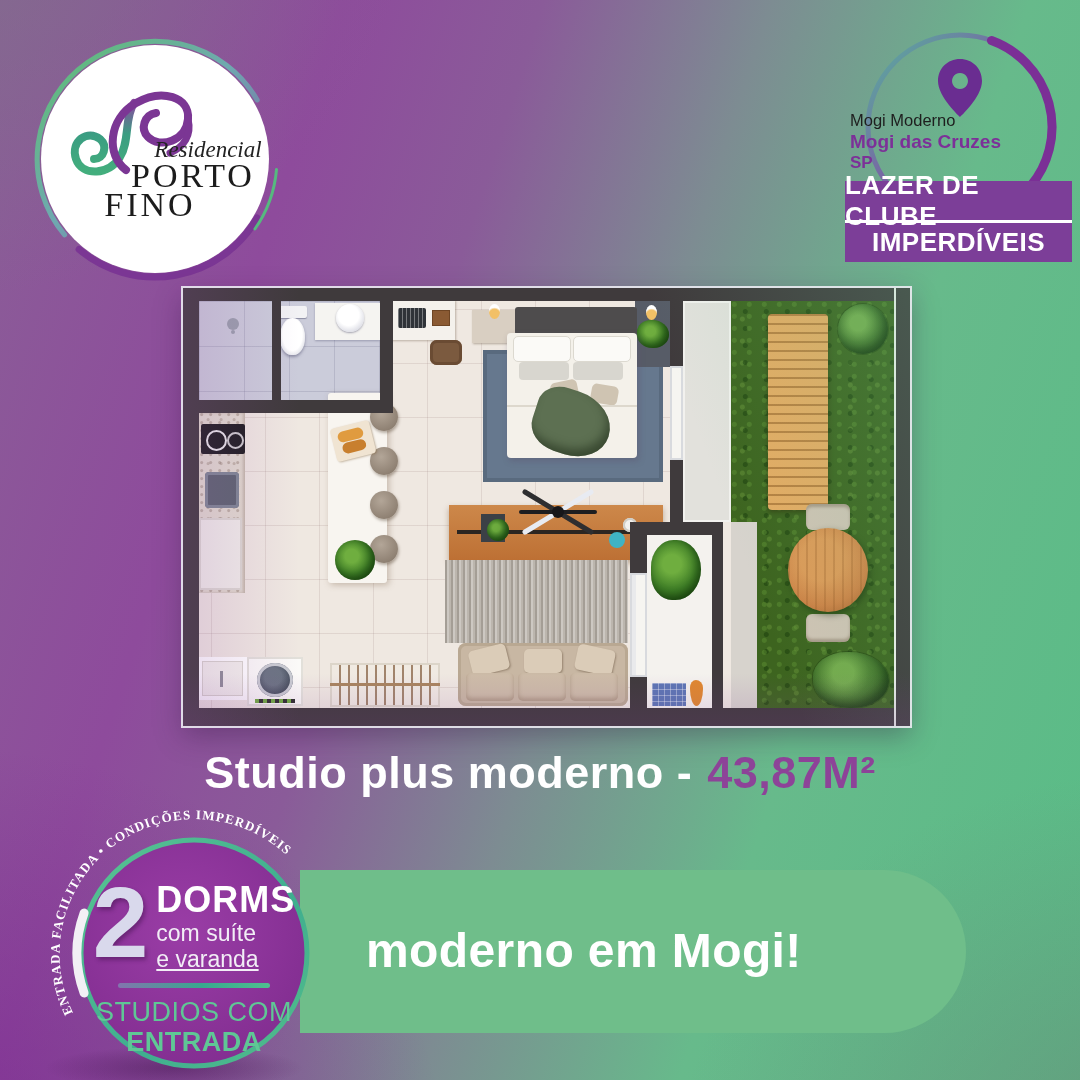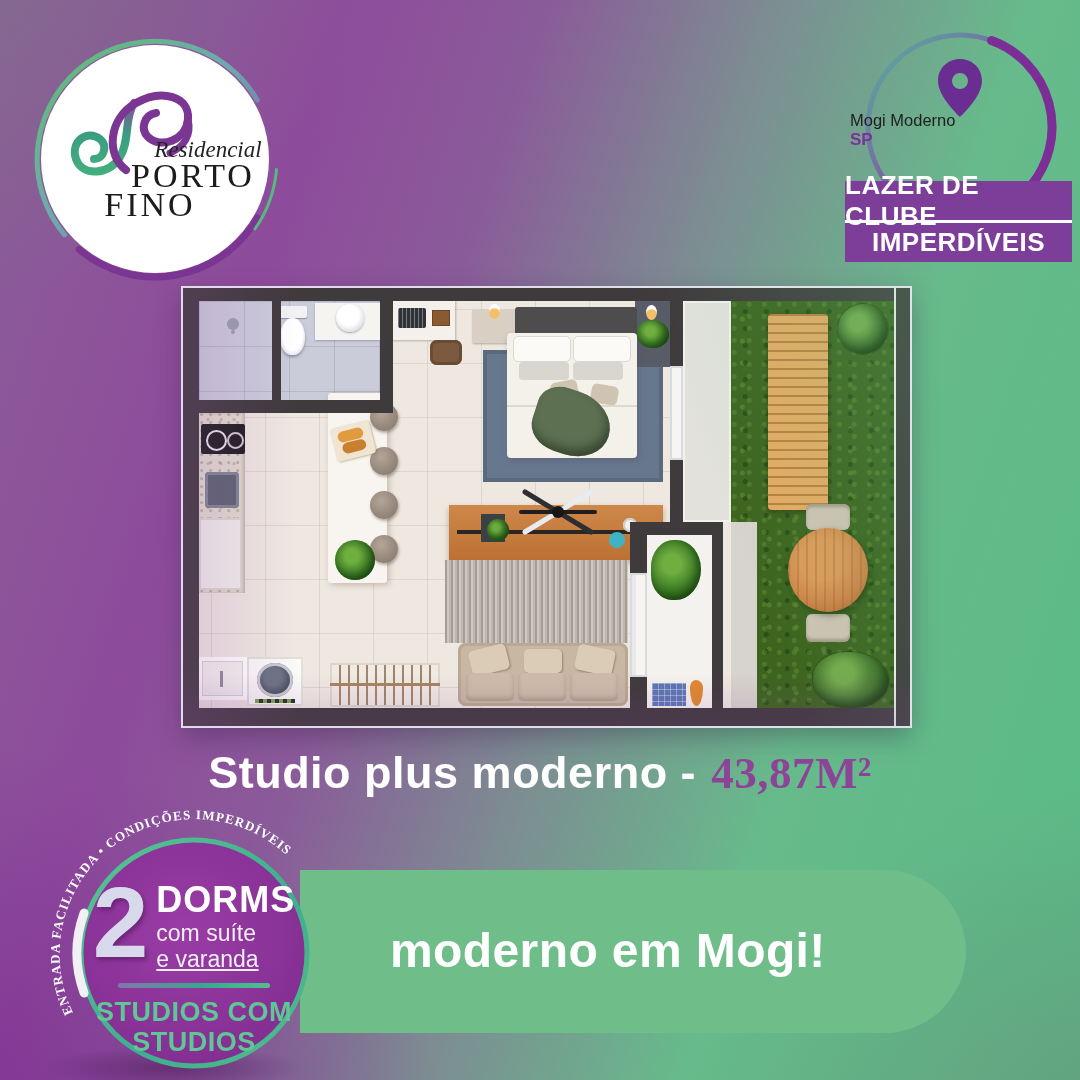--- a/index.html
+++ b/index.html
@@ -94,20 +94,21 @@
           <stop offset="1" stop-color="#7b2f96"></stop>
       </linearGradient>
     </defs>
     <circle cx="100" cy="98" r="92" fill="none" stroke="url(#locRing)" stroke-width="5"></circle>
     <path d="M 131.5 11.5 A 92 92 0 0 1 170.5 157.1" fill="none" stroke="#7b2f96" stroke-width="9" stroke-linecap="round"></path>
     <path fill-rule="evenodd" fill="#6a2d91" d="M 100 30 C 87.5 30 78 39.5 78 52 C 78 68 100 88 100 88 C 100 88 122 68 122 52 C 122 39.5 112.5 30 100 30 Z
          M 100 44 a 8 8 0 1 0 0.001 0 Z"></path>
   </svg>
   <div class="abs" style="left:850px;top:110px;width:220px;text-align:left;">
     <div class="loc-line" style="font-size:16.5px;color:#1e1e1e;">Mogi Moderno</div>
+    <div class="loc-line" style="font-size:19px;font-weight:bold;color:#7c3098;">Mogi das Cruzes</div>
     <div class="loc-line" style="font-size:17px;font-weight:bold;color:#7c3098;">SP</div>
   </div>
 
   <div class="abs" style="left:845px;top:181px;">
     <div class="ribbonbar">LAZER DE CLUBE</div>
     <div style="height:3px;background:#ffffff;"></div>
     <div class="ribbonbar">IMPERDÍVEIS</div>
   </div>
 
   <div id="plan">
@@ -232,26 +233,26 @@
     <div class="w" style="left:447px;top:234px;width:17px;height:186px;"></div>
     <div class="door" style="left:447px;top:285px;width:17px;height:104px;box-shadow:inset 0 0 0 2px #d8dade, inset 6px 0 0 #e9eaec;"></div>
     <div class="w" style="left:447px;top:234px;width:93px;height:13px;"></div>
     <div class="w" style="left:529px;top:234px;width:11px;height:186px;"></div>
 
     <div class="tint"></div>
   </div>
 
   <div class="abs" style="left:0;top:747px;width:1080px;text-align:center;font-weight:bold;font-size:45px;letter-spacing:.5px;">
     <span style="color:#ffffff;">Studio plus moderno -</span>
-    <span style="color:#8d4398;margin-left:2px;font-family:Liberation Serif, serif;">43,87M²</span>
+    <span style="color:#8d4398;margin-left:2px;">43,87M²</span>
   </div>
 
   <div class="abs" style="left:300px;top:870px;width:666px;height:163px;background:#6fbe8a;border-radius:0 82px 82px 0;
        display:flex;flex-direction:column;justify-content:center;padding-left:66px;box-sizing:border-box;">
-    <div class="hl" style="font-size:48px;margin-left:24px;">moderno em Mogi!</div>
+    <div class="hl" style="font-size:48px;">moderno em Mogi!</div>
   </div>
 
   <svg class="abs" style="left:24px;top:790px;" width="340" height="290" viewBox="0 0 340 290">
     <defs>
       <radialGradient id="bfill" cx="0.45" cy="0.4" r="0.75">
         <stop offset="0" stop-color="#9a3da6"></stop>
           <stop offset="1" stop-color="#7e2b8d"></stop>
       </radialGradient>
       <linearGradient id="bring" x1="0" y1="0" x2="1" y2="1">
         <stop offset="0" stop-color="#59c392"></stop>
@@ -275,17 +276,17 @@
   <div class="abs" style="left:84px;top:878px;width:220px;">
     <div class="badge-num-row">
       <div style="font-size:100px;font-weight:bold;color:#d9d9ec;line-height:.88;text-shadow:2px 3px 4px rgba(60,15,70,.45);">2</div>
       <div style="margin-left:8px;padding-top:4px;">
         <div style="font-size:36px;font-weight:bold;color:#ffffff;letter-spacing:1px;line-height:1;">DORMS</div>
         <div style="font-size:23px;color:#f2eef6;line-height:1.12;margin-top:3px;">com suíte</div>
         <div style="font-size:23px;color:#f2eef6;line-height:1.12;text-decoration:underline;">e varanda</div>
       </div>
     </div>
     <div style="width:152px;height:5px;margin:10px auto 9px;border-radius:3px;background:linear-gradient(90deg, rgba(130,120,175,.95), #37a98e 55%, #4fc08f);"></div>
-    <div style="text-align:center;font-size:27px;font-weight:bold;color:#5fc795;line-height:1.12;letter-spacing:.5px;">STUDIOS COM</div>
-    <div style="text-align:center;font-size:27px;font-weight:bold;color:#5fc795;line-height:1.12;letter-spacing:.5px;">STUDIOS</div>
+    <div style="text-align:center;font-size:27px;font-weight:normal;color:#5fc795;line-height:1.12;letter-spacing:.5px;">STUDIOS COM</div>
+    <div style="text-align:center;font-size:27px;font-weight:bold;color:#5fc795;line-height:1.12;letter-spacing:.5px;">ENTRADA</div>
   </div>
 
 </div>
 
 </body></html>

